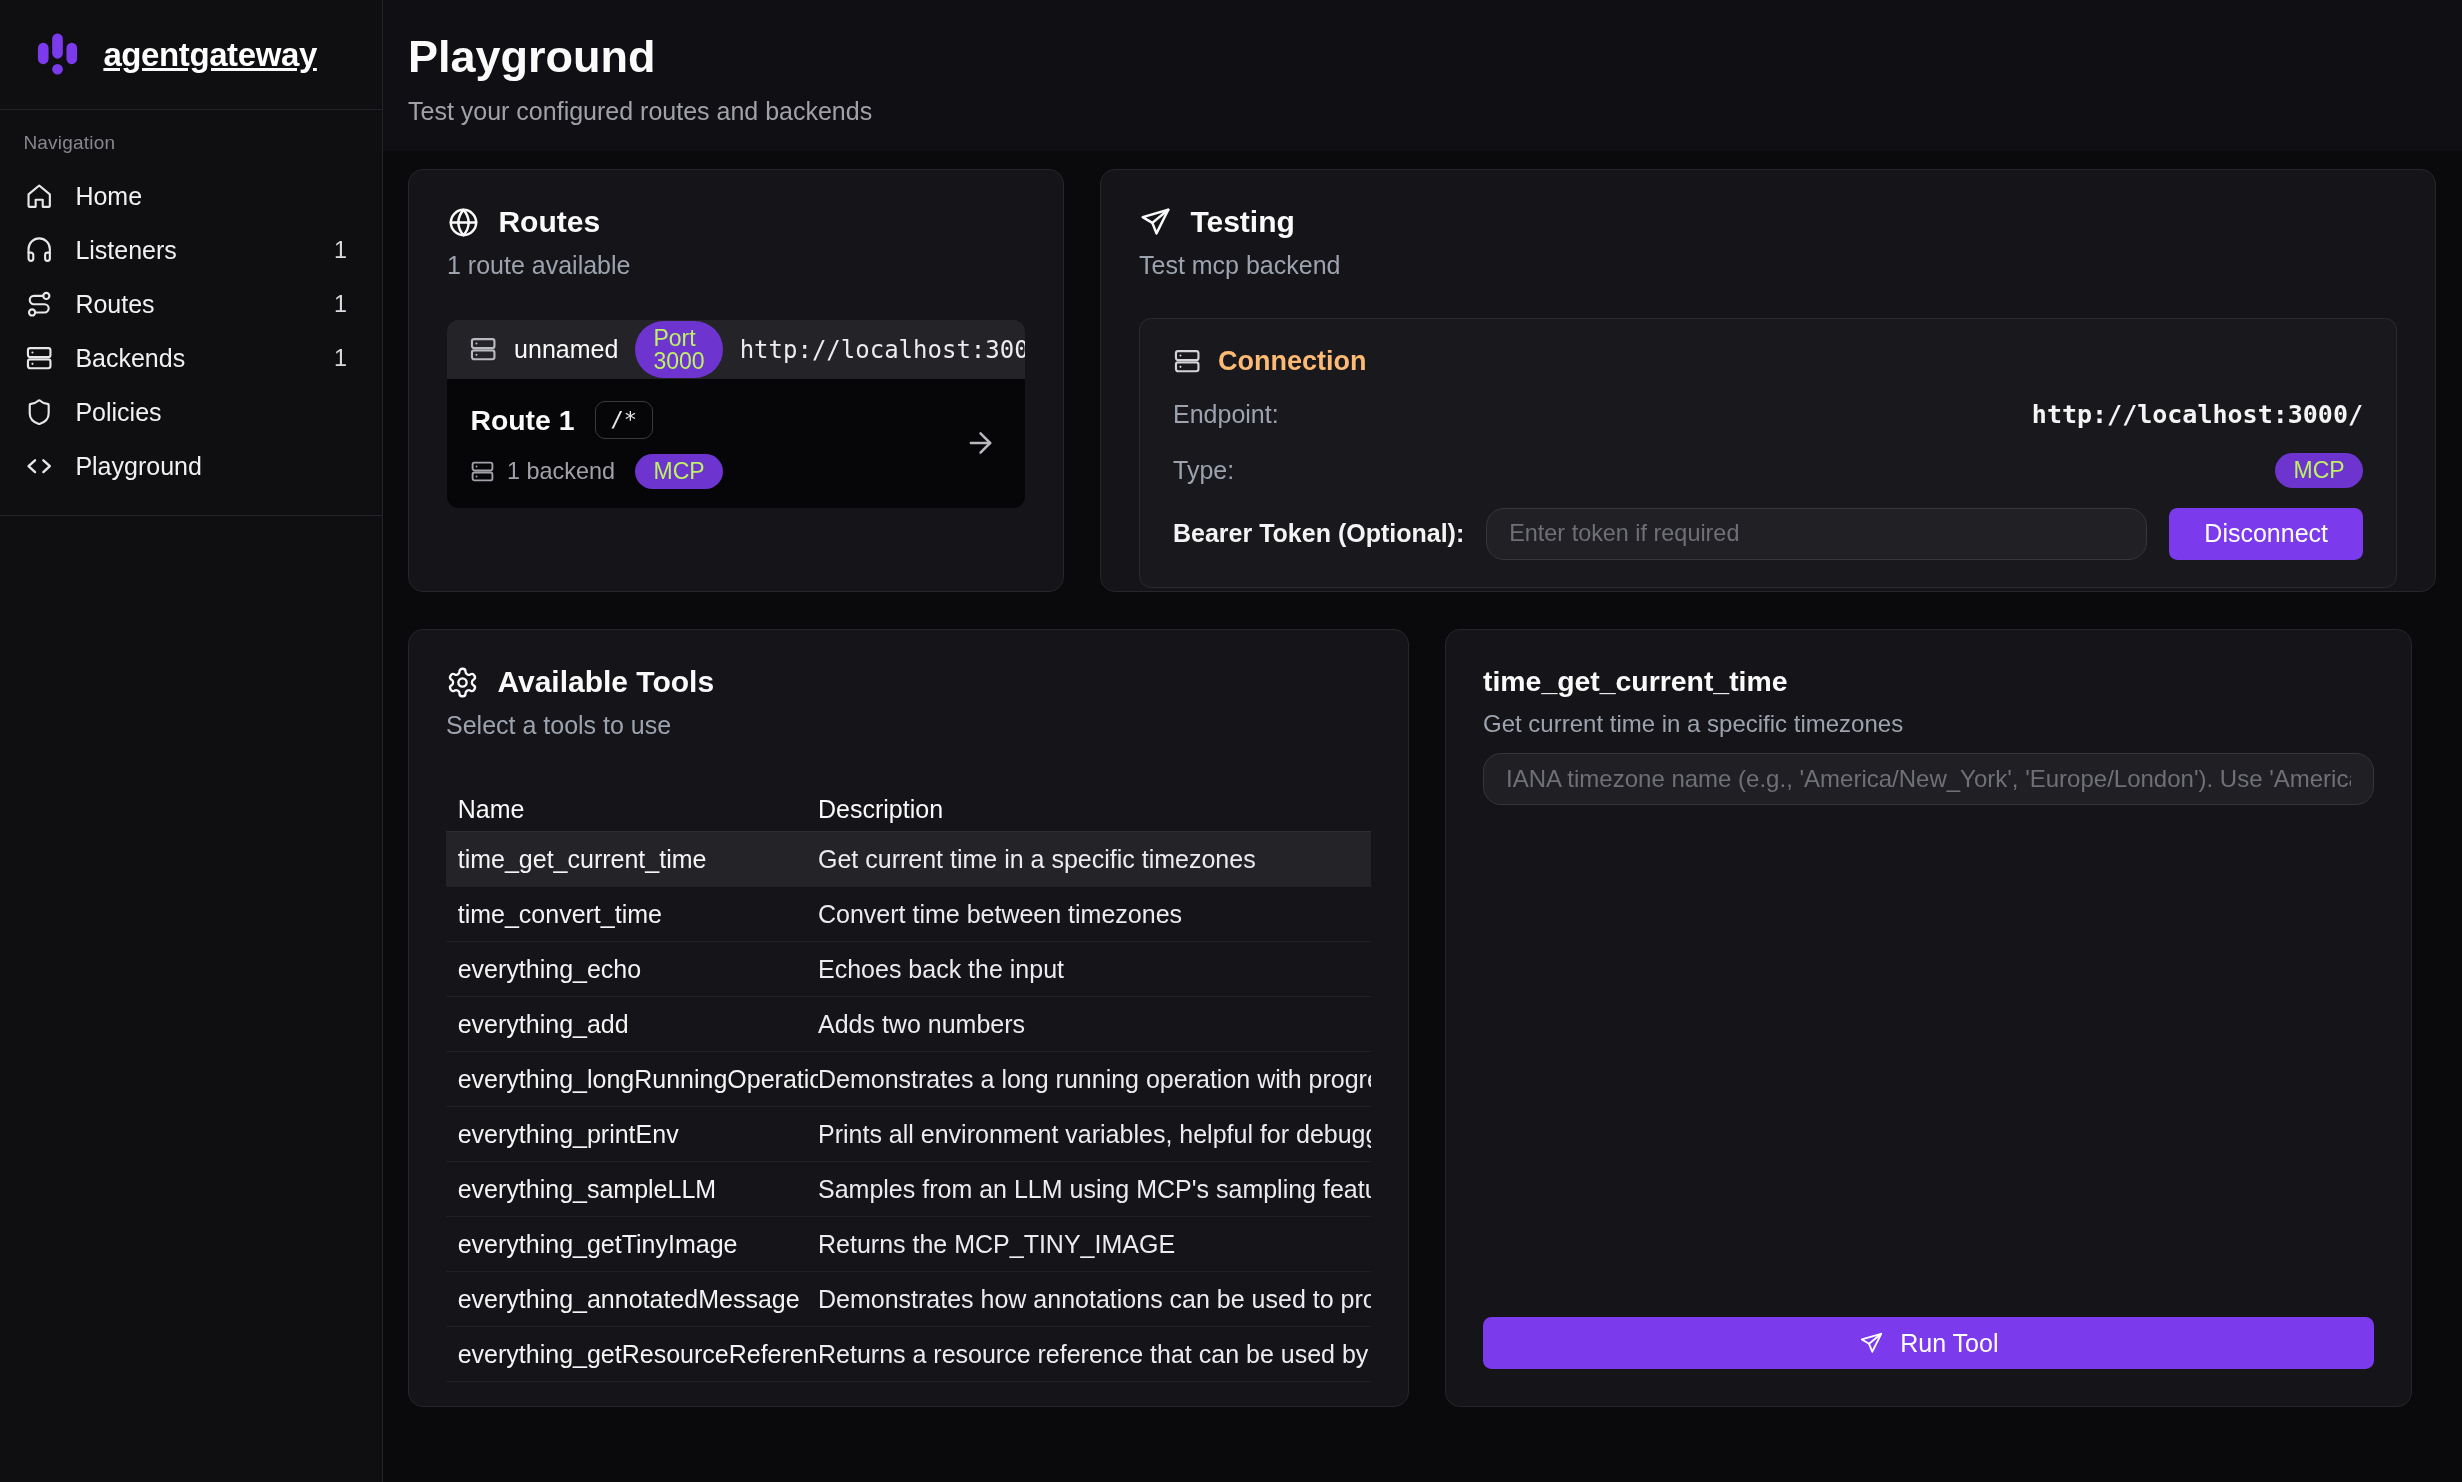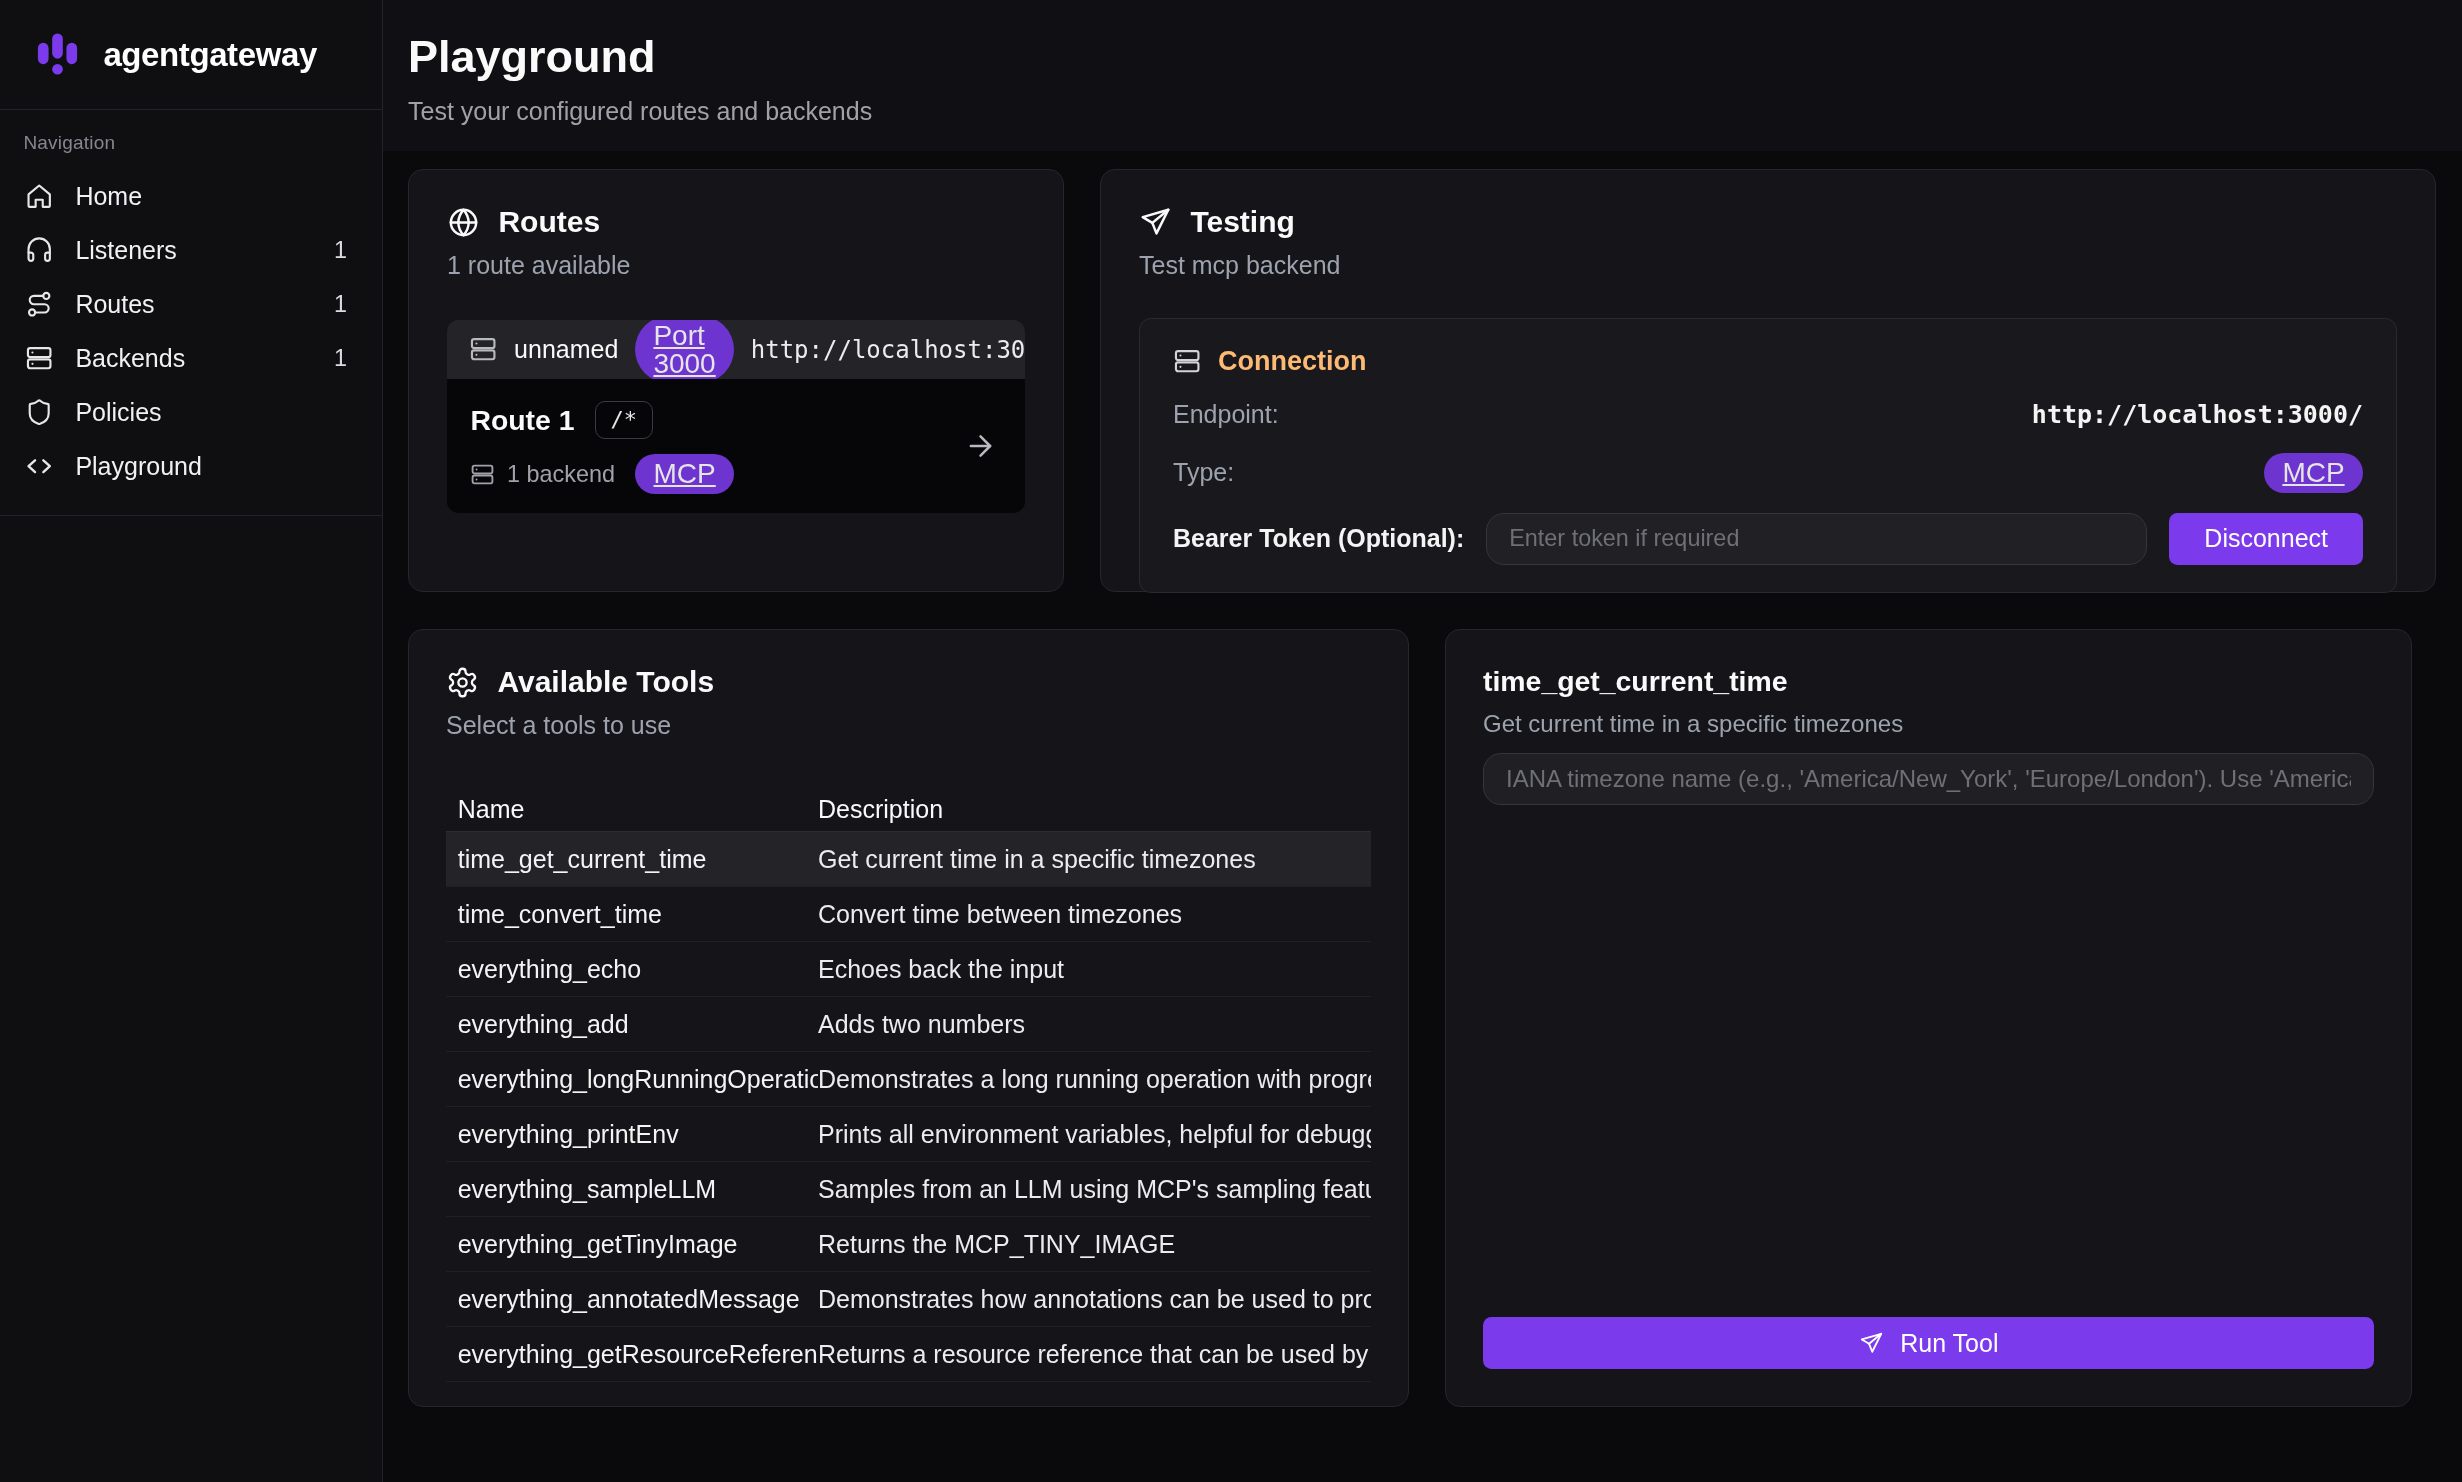--- a/index.html
+++ b/index.html
@@ -14,20 +14,21 @@
 
   
   .sidebar {
     width: 383px; height: 100%; flex-shrink: 0;
     background: #0f0f12; border-right: 0.8px solid #232329;
   }
   .brand {
     display: flex; align-items: center; gap: 18.4px;
     height: 110px; padding-left: 30px;
     border-bottom: 0.8px solid #232329;
+    text-decoration: underline;
   }
   .brand-logo { width: 55px; height: 55px; }
   .brand-name { font-size: 33px; font-weight: 700; letter-spacing: -0.4px; color: #ffffff; }
   .nav-section { padding-top: 22px; border-bottom: 0.8px solid #232329; padding-bottom: 22px; }
   .nav-label {
     margin: 0 0 15px 23.4px; font-size: 19px; font-weight: 500;
     color: #86868e; letter-spacing: 0.2px;
   }
   .nav-item {
     display: flex; align-items: center; gap: 22px;
@@ -59,22 +60,22 @@
   .listener-box { margin-top: 40px; border-radius: 11.7px; overflow: hidden; }
   .listener-head {
     display: flex; align-items: center; gap: 16.7px;
     background: #232328; padding: 13.4px 22px; height: 59px;
   }
   .listener-head .icon { width: 28.4px; height: 28.4px; color: #b9b9c0; display: flex; }
   .listener-head .icon svg { width: 28.4px; height: 28.4px; }
   .listener-name { font-size: 25px; color: #fafafa; }
   .pill {
     display: inline-flex; align-items: center; justify-content: center;
-    background: #6d34cf; color: #e5e5e5; border-radius: 836px;
-    font-size: 28px; font-weight: 500; padding: 5.9px 18.4px; line-height: 1; text-decoration: underline;
+    background: #6d34cf; color: #bef264; border-radius: 836px;
+    font-size: 23px; font-weight: 500; padding: 5.9px 18.4px; line-height: 1;
   }
   .listener-url {
     margin-left: auto; font-family: "DejaVu Sans Mono", "Liberation Mono", monospace;
     font-size: 24px; color: #ececf0;
   }
   .route-item { background: #060608; padding: 22px 23.4px 18.4px 23.4px; position: relative; cursor: pointer; }
   .route-title-row { display: flex; align-items: center; gap: 20px; }
   .route-name { font-size: 28.4px; font-weight: 600; color: #fafafa; }
   .path-badge {
     border: 0.8px solid #3a3a41; border-radius: 10px; padding: 5px 15px;

